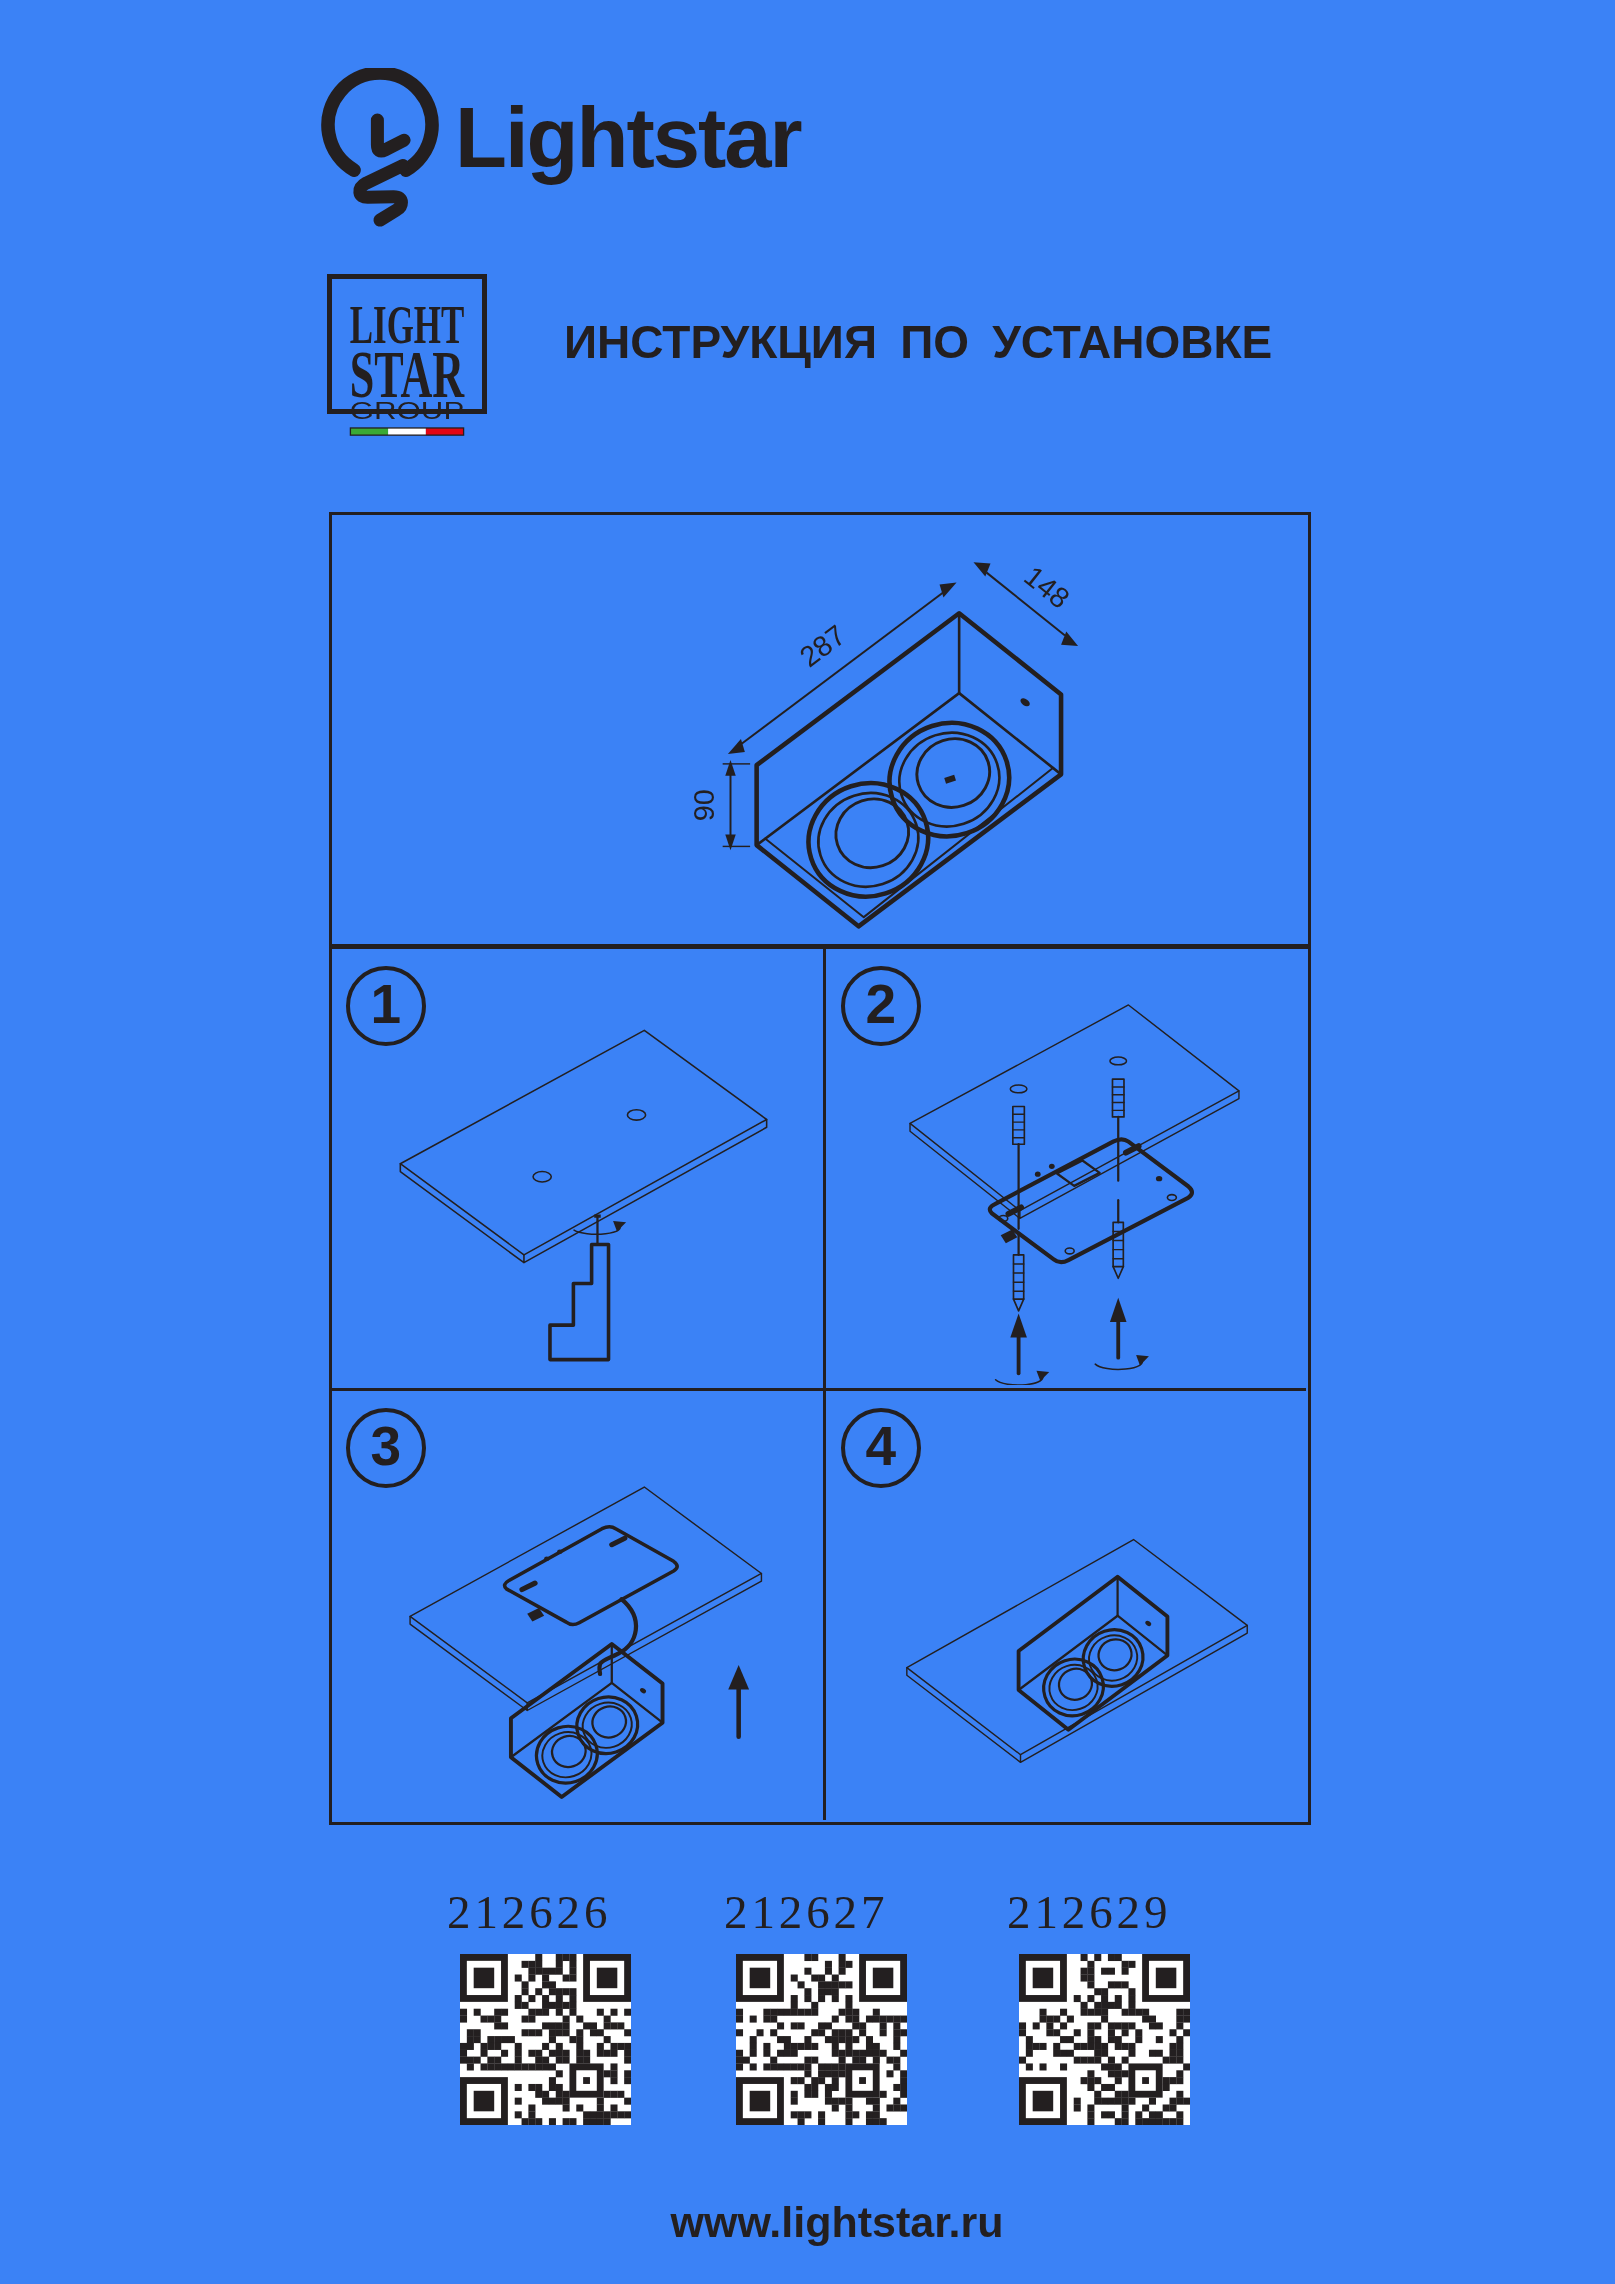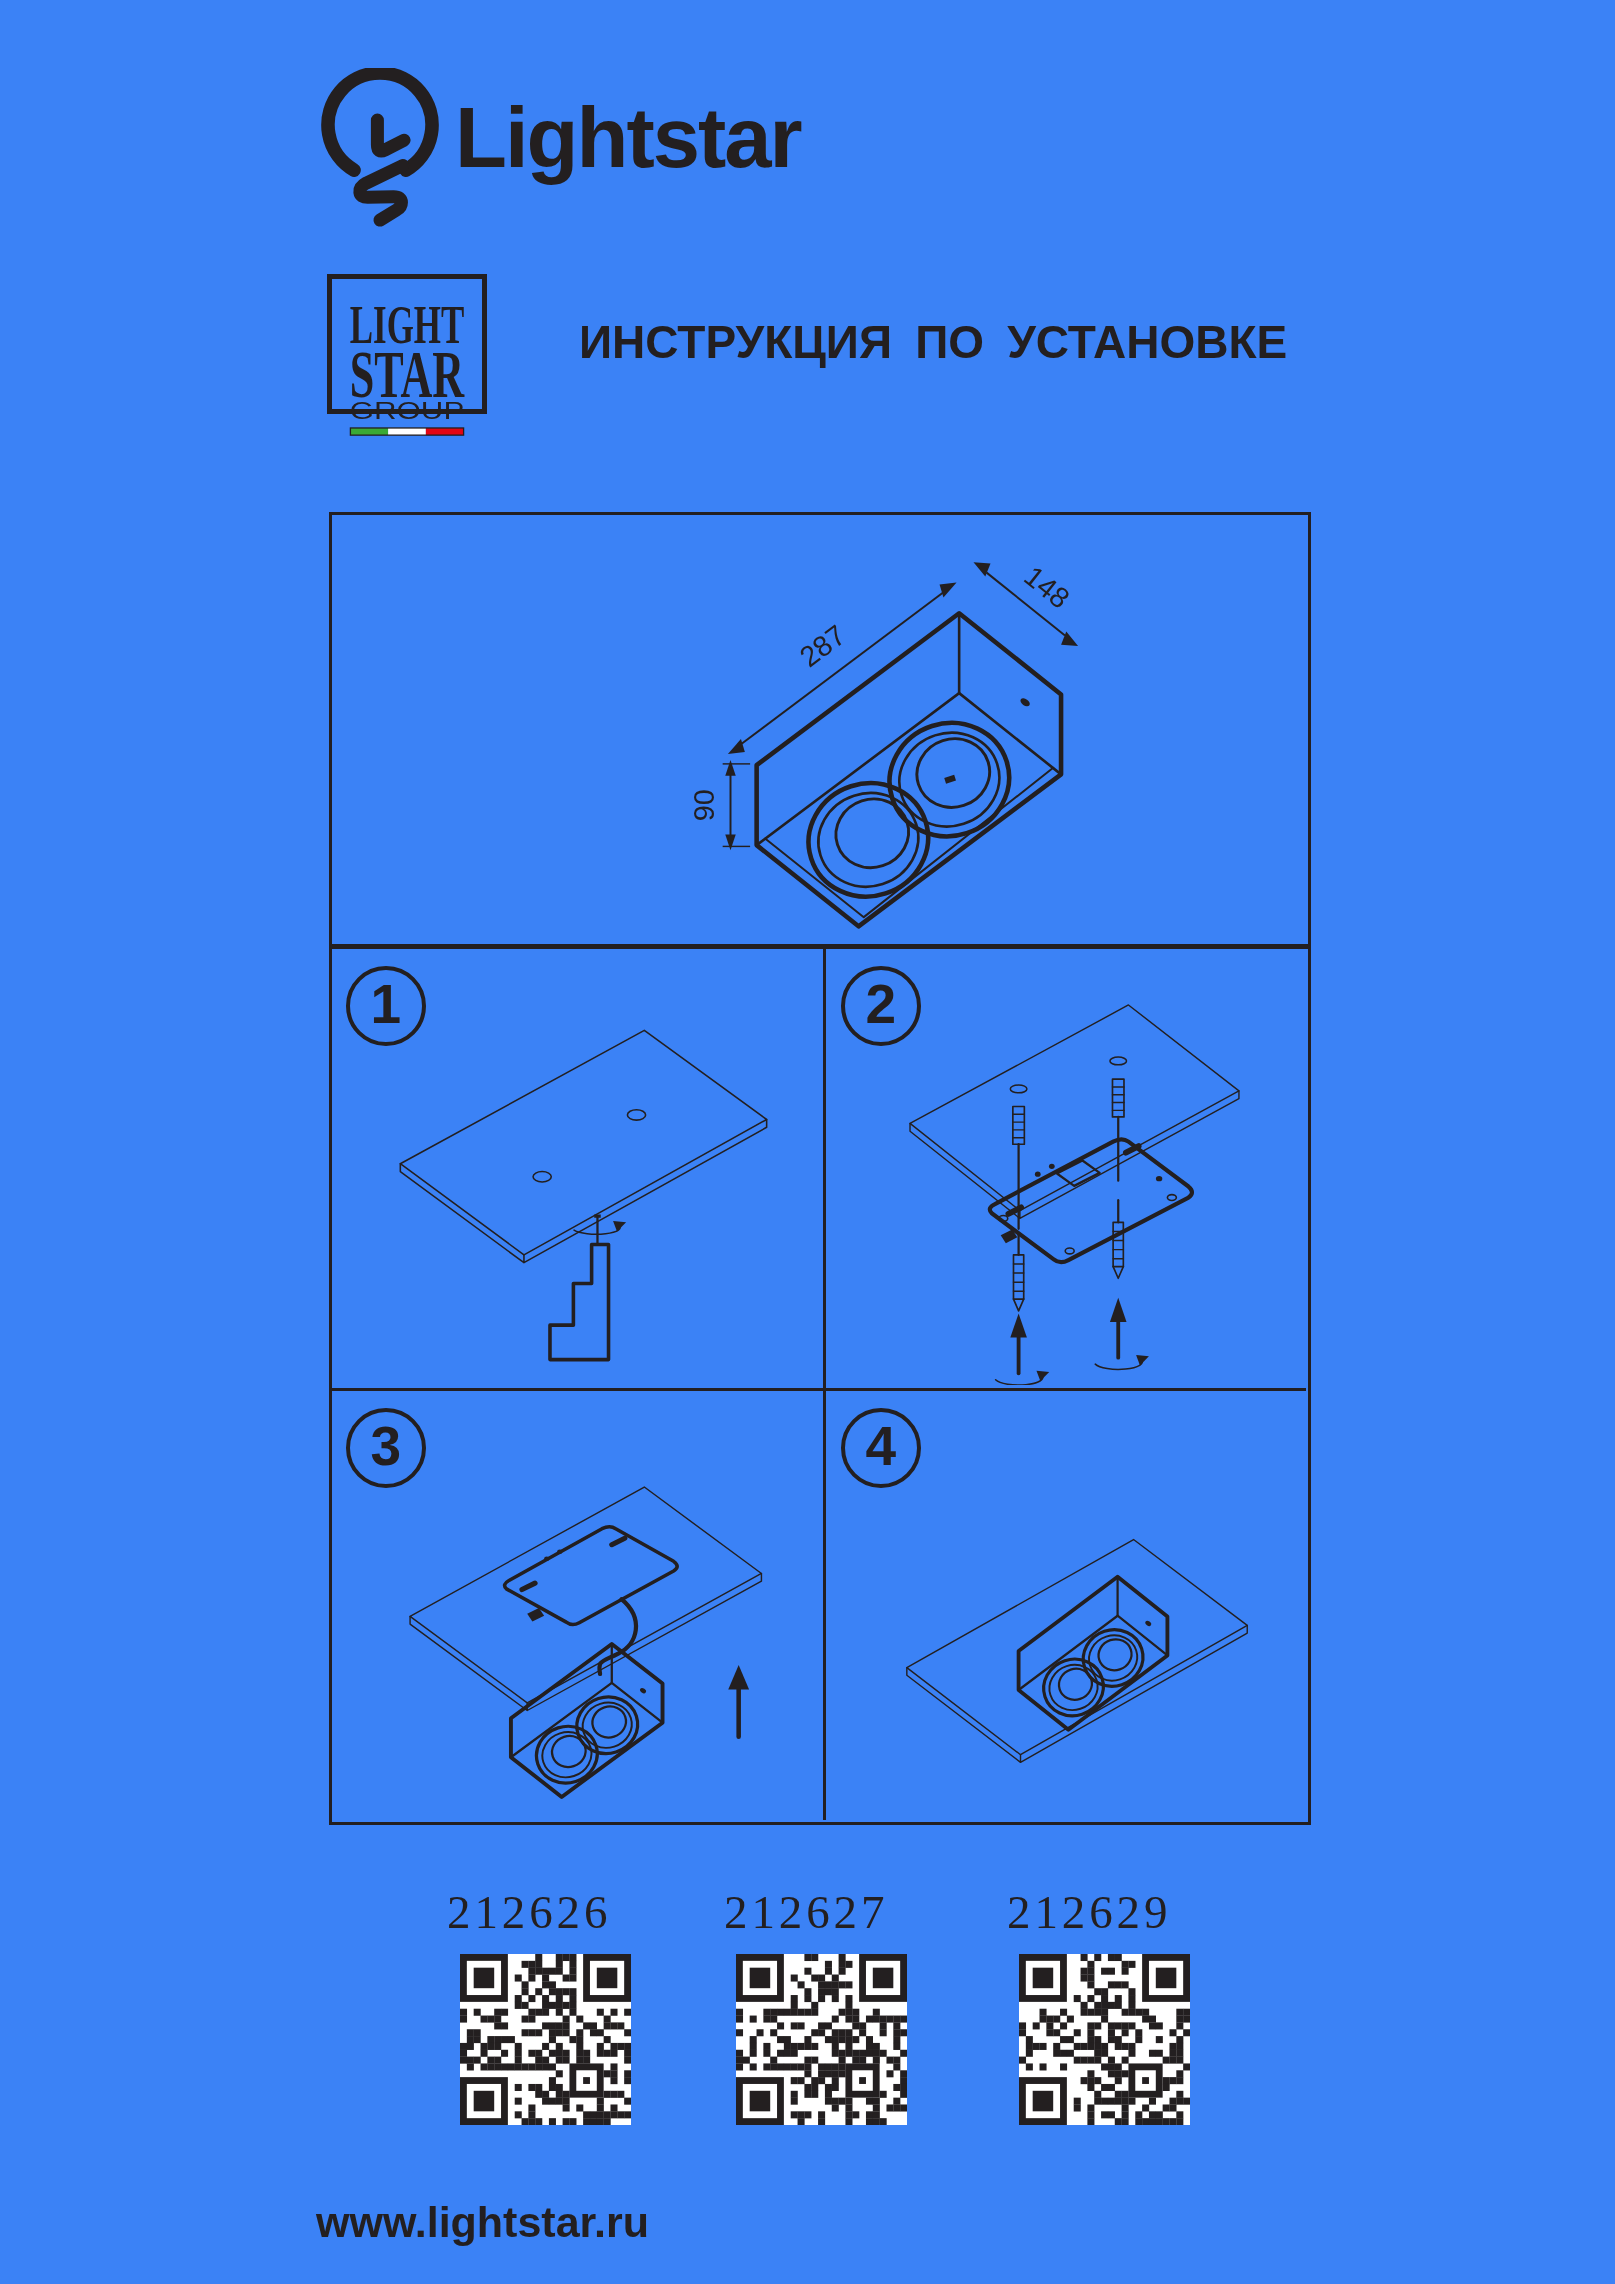--- a/index.html
+++ b/index.html
@@ -11,21 +11,21 @@
   svg .serif{font-family:"Liberation Serif",serif;}
 
   
   .logo-text{left:455px;top:95px;font-size:85px;font-weight:bold;letter-spacing:-2px;line-height:85px;}
   .series{left:928px;top:134px;font-size:47px;font-weight:bold;line-height:59px;white-space:nowrap;}
 
   
   .group-box{left:327px;top:274px;width:160px;height:140px;border:5.2px solid #231f20;box-sizing:border-box;}
 
   
-  .heading{left:579px;top:312px;font-size:46px;font-weight:bold;line-height:61px;word-spacing:10.4px;white-space:nowrap;}
+  .heading{left:564px;top:312px;font-size:46px;font-weight:bold;line-height:61px;word-spacing:10.4px;white-space:nowrap;}
 
   
   .main-box{left:329px;top:512px;width:982px;height:435px;border:3.9px solid #231f20;box-sizing:border-box;}
   .main-box > svg{width:100%;height:100%;}
 
   
   .grid{left:329px;top:946px;width:982px;height:879px;border:3.9px solid #231f20;box-sizing:border-box;}
   .vdiv{left:491px;top:0;width:3.3px;height:871px;background:#231f20;}
   .hdiv{left:0;top:439px;width:974px;height:3.3px;background:#231f20;}
   .cell{position:absolute;}
@@ -38,21 +38,21 @@
          border-radius:50%;box-sizing:border-box;text-align:center;font-size:55px;font-weight:bold;
          line-height:68px;}
 
   
   .article-num{width:196px;text-align:left;font-family:"Liberation Serif",serif;
                font-size:47px;letter-spacing:3.9px;top:1885px;white-space:nowrap;}
   .qr{width:171px;height:171px;top:1954px;}
   .qr svg{width:171px;height:171px;}
 
   
-  .footer-url{left:316px;top:2198px;width:978px;font-size:43px;font-weight:bold;}
+  .footer-url{left:348px;top:2198px;width:978px;text-align:center;font-size:43px;font-weight:bold;}
 </style>
 </head>
 <body>
 
 <div class="page">
 
   <svg class="abs" style="left:318px;top:68px;" width="124" height="169" viewBox="0 0 190 260">
     <path d="M 55 157 A 80 80 0 1 1 135 157" fill="none" stroke="#231f20" stroke-width="21" stroke-linecap="round"></path>
     <path d="M 91 80 L 91 118 Q 91 132 103 126 L 132 111" fill="none" stroke="#231f20" stroke-width="20" stroke-linecap="round" stroke-linejoin="round"></path>
     <path d="M 130 150 L 74 177 Q 63 183 64 191 Q 65 199 76 199 L 116 198 Q 128 198 128 207 Q 128 214 121 218 L 95 234" fill="none" stroke="#231f20" stroke-width="20" stroke-linecap="round" stroke-linejoin="round"></path>

